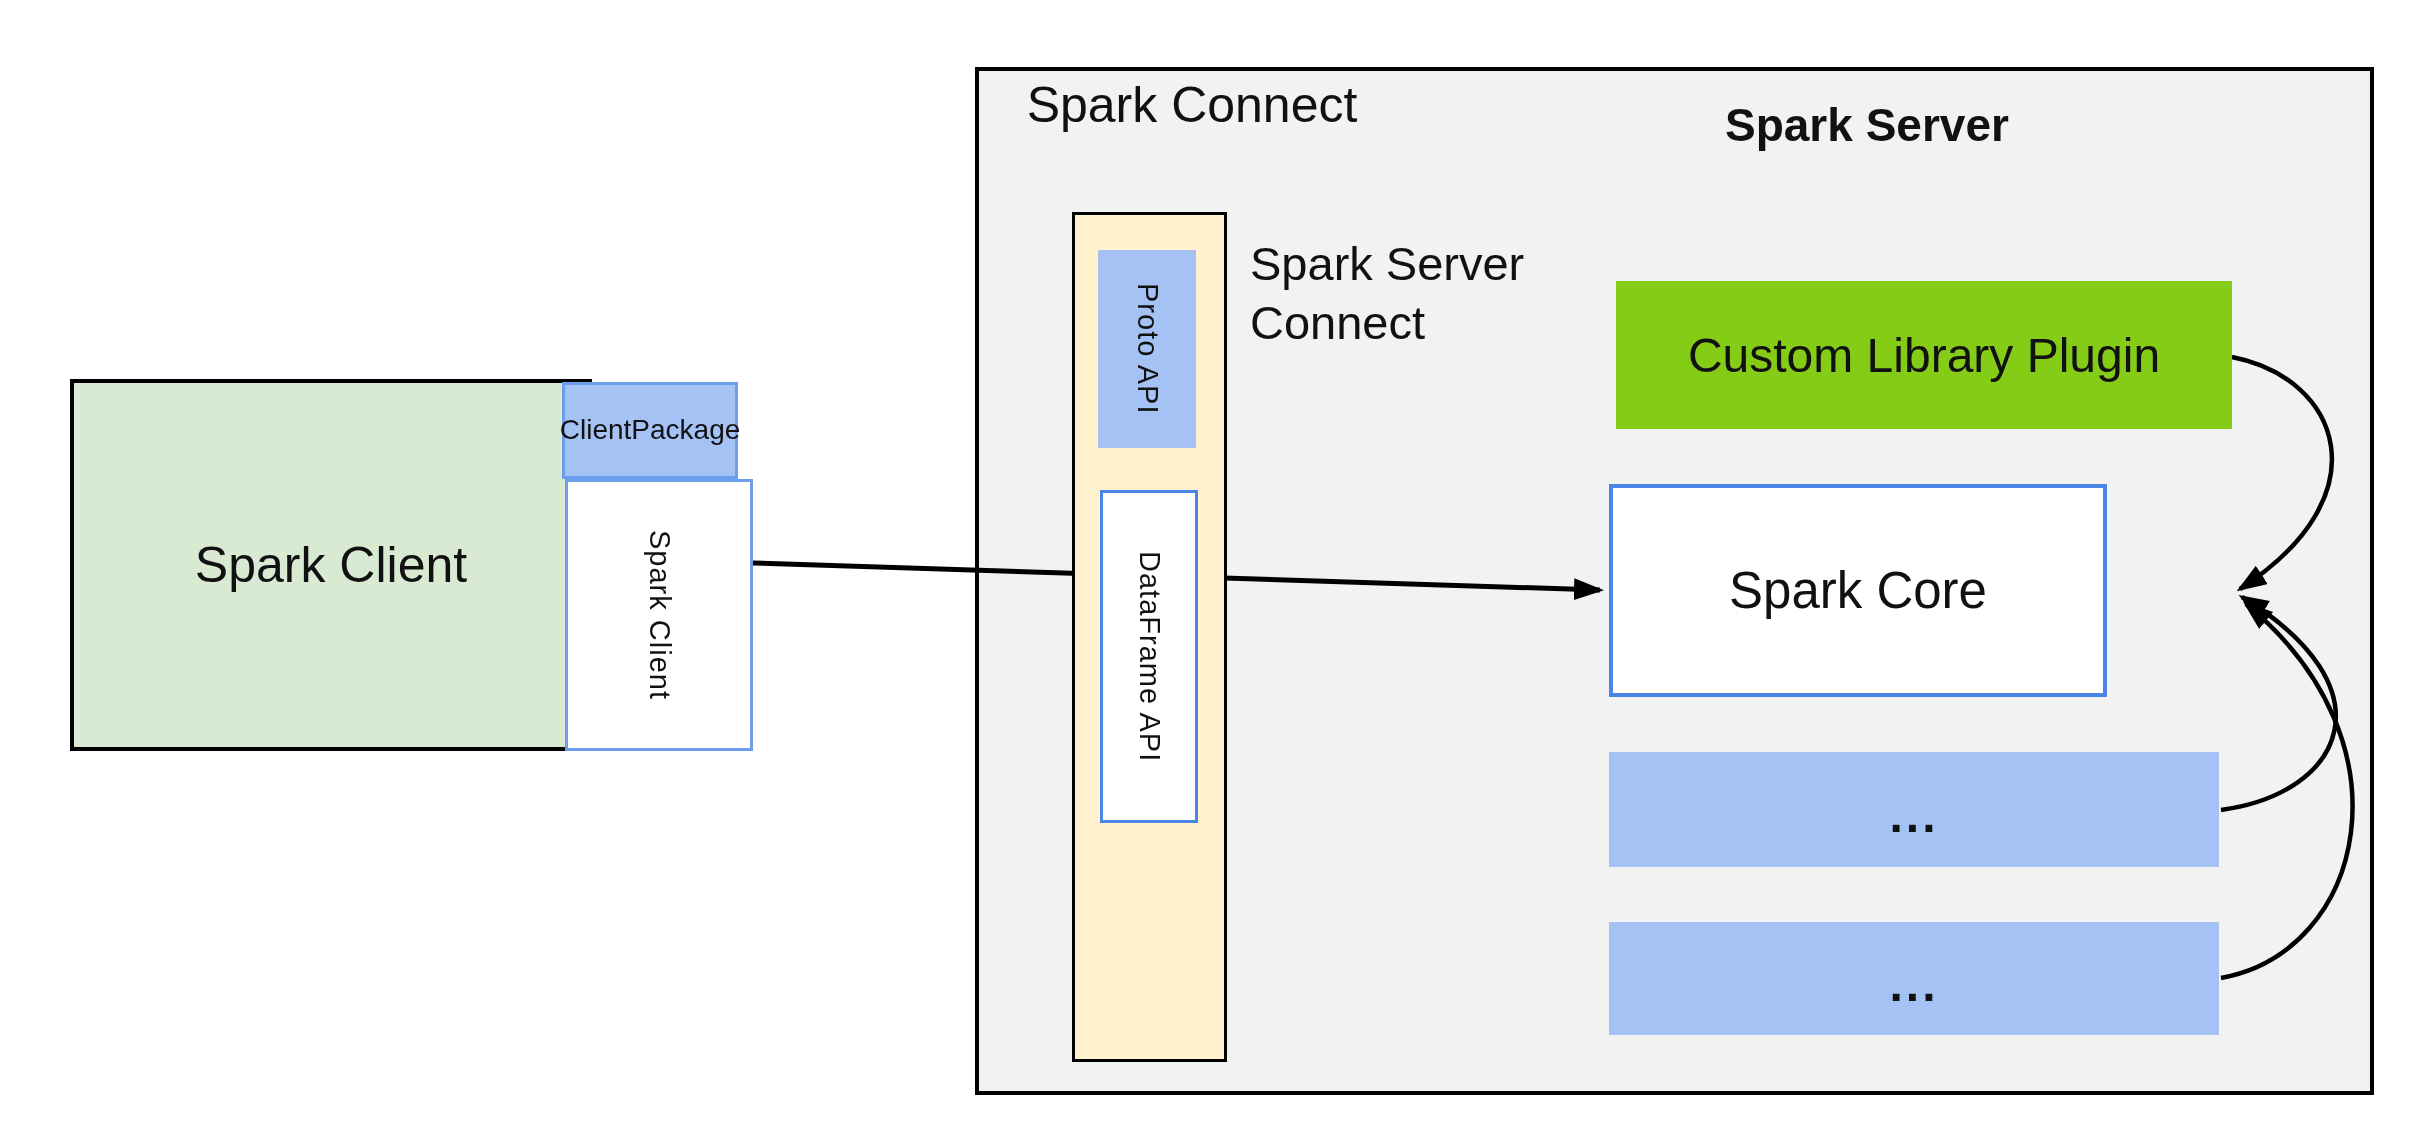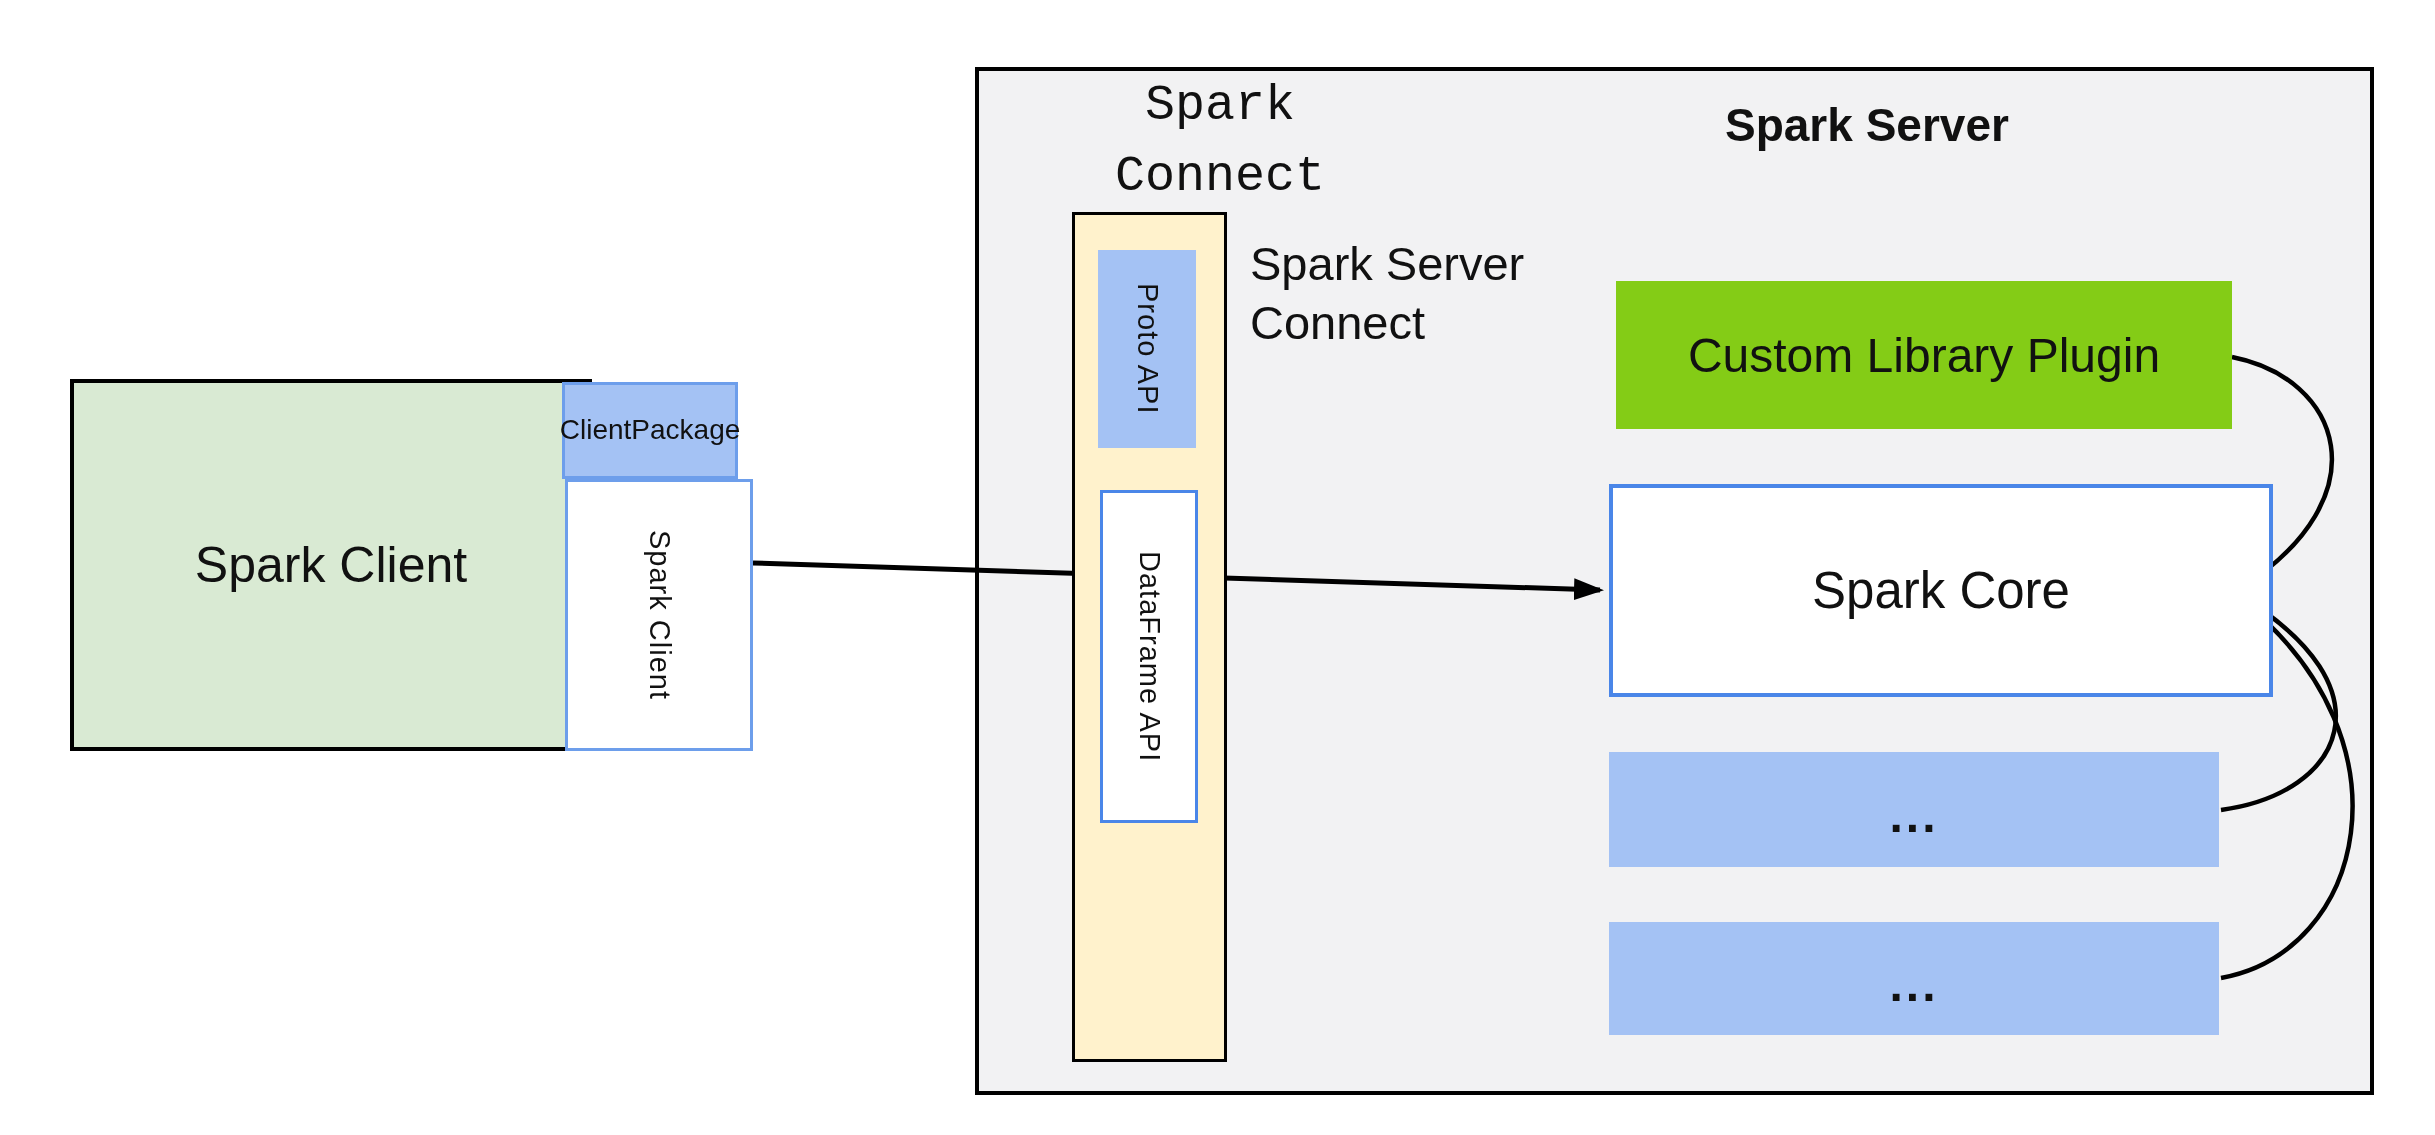--- a/index.html
+++ b/index.html
@@ -17,35 +17,35 @@
     display:flex;flex-direction:row;align-items:center;justify-content:center;text-align:center;
     font-size:28px;line-height:1.3;}
   .spark-client-box{left:565px;top:479px;width:188px;height:272px;background:#ffffff;border:3px solid #6d9eeb;z-index:4;
     display:flex;align-items:center;justify-content:center;}
   .vtext{writing-mode:vertical-rl;text-orientation:mixed;font-size:29px;letter-spacing:1px;white-space:nowrap;}
 
   
   .outer-box{left:975px;top:67px;width:1399px;height:1028px;background:#f2f2f3;border:4px solid #000;z-index:1;}
 
   
-  .connect-title{left:1040px;top:70px;width:360px;z-index:3;text-align:center;font-size:50px;line-height:1.42;font-family:Liberation Mono, monospace;}
+  .connect-title{left:1012px;top:70px;width:360px;z-index:3;text-align:center;font-size:50px;line-height:1.42;}
   .server-library-label{left:1250px;top:234px;width:340px;z-index:3;text-align:left;font-size:47px;line-height:1.26;}
   .server-title{left:1725px;top:98px;width:400px;z-index:3;font-size:46px;font-weight:700;white-space:nowrap;}
 
   
   .yellow-box{left:1072px;top:212px;width:155px;height:850px;background:#fff2cc;border:3px solid #000;z-index:3;}
   .proto-api{left:1098px;top:250px;width:98px;height:198px;background:#a4c2f4;z-index:4;
     display:flex;align-items:center;justify-content:center;}
   .dataframe-api{left:1100px;top:490px;width:98px;height:333px;background:#ffffff;border:3px solid #4a86e8;z-index:4;
     display:flex;align-items:center;justify-content:center;}
 
   
   .plugin-box{left:1616px;top:281px;width:616px;height:148px;background:#84cc16;z-index:3;
     display:flex;align-items:center;justify-content:center;font-size:48px;}
-  .core-box{left:1609px;top:484px;width:664px;height:213px;background:#ffffff;border:4px solid #4a86e8;z-index:3;
+  .core-box{left:1609px;top:484px;width:498px;height:213px;background:#ffffff;border:4px solid #4a86e8;z-index:3;
     display:flex;align-items:center;justify-content:center;font-size:51px;}
   .dots-box{left:1609px;width:610px;background:#a4c2f4;z-index:3;
     display:flex;align-items:center;justify-content:center;font-size:48px;font-weight:700;letter-spacing:3px;}
   .dots-1{top:752px;height:115px;}
   .dots-2{top:922px;height:113px;}
   .dots-box span{transform:translateY(6px);}
 
   
   #arrows{left:0;top:0;width:2435px;height:1135px;z-index:2;pointer-events:none;}
 </style>

